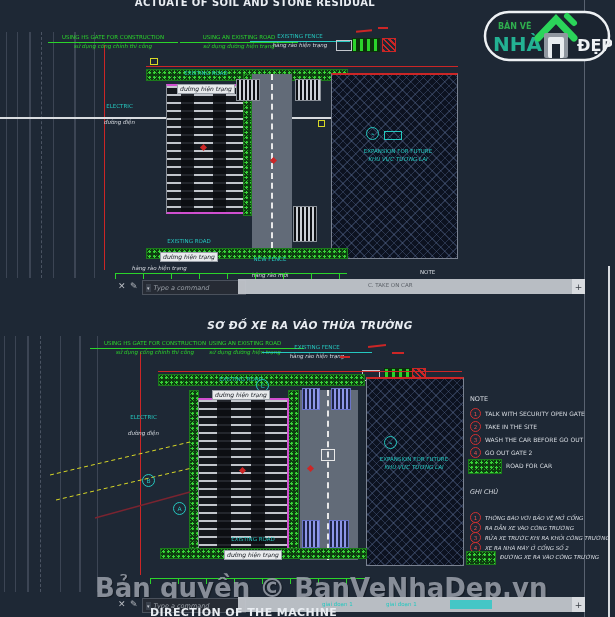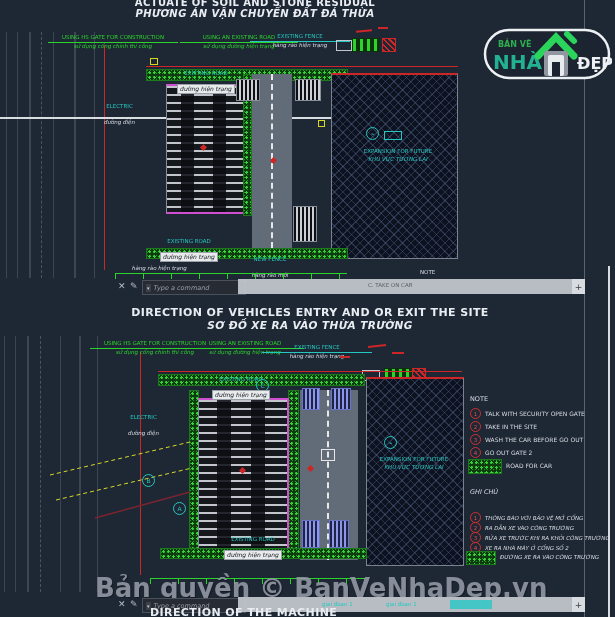--- a/index.html
+++ b/index.html
@@ -69,23 +69,22 @@
 </style>
 </head>
 <body>
 
 <div id="stage" style="--background: #1e2835; --green: #2bd42b; --teal: #25c8c0; --magenta: #d04fd0; --red: #cc2626; --yellow: #d8d826; --gray_band: #c1c5cb; --watermark: #969ca6;">
 
   <div class="abs" style="left:584px;top:0;width:1px;height:617px;background:#596270;"></div>
   <div class="abs whline" style="left:608px;top:266px;width:2px;height:351px;"></div>
 
   <div class="abs ctr title nw" style="left:115px;top:-3px;width:280px;font-size:10px;">ACTUATE OF SOIL AND STONE RESIDUAL</div>
-  <div class="abs ctr title it nw" style="left:115px;top:8px;width:280px;font-size:10px;">PHƯƠNG ÁN VẬN CHUYỂN ĐẤT ĐÁ THỪA</div>
-
-  <div class="abs" style="left:482px;top:24px;width:130px;height:60px;">
+
+  <div class="abs" style="left:482px;top:6px;width:130px;height:60px;">
     <svg width="130" height="60" viewBox="0 0 130 60">
       <rect x="3" y="6" width="124" height="48" rx="24" fill="#1b2430" stroke="#eef1f4" stroke-width="2.5"></rect>
       <text x="16" y="23" font-size="8" font-weight="bold" fill="#2fae4e">BẢN VẼ</text>
       <text x="11" y="45" font-size="20" font-weight="bold" fill="#23b193">NHÀ</text>
       <polyline points="56,32 74,13 92,32" fill="none" stroke="#2bd45a" stroke-width="7" stroke-linecap="round"></polyline>
       <line x1="85" y1="10" x2="92" y2="17" stroke="#2bd45a" stroke-width="6" stroke-linecap="round"></line>
       <rect x="62" y="27" width="24" height="25" rx="2" fill="#9097a0"></rect>
       <rect x="66" y="31" width="16" height="21" rx="2" fill="#e8ecef"></rect>
       <rect x="70" y="38" width="8" height="14" fill="#1b2430"></rect>
       <text x="95" y="45" font-size="16" font-weight="bold" fill="#eef1f4">ĐẸP</text>
@@ -173,21 +172,20 @@
   <div class="abs cmdrow-x" style="left:118px;top:281px;">✕</div>
   <div class="abs cmdrow-x" style="left:130px;top:281px;">✎</div>
   <div class="abs cmdbox" style="left:142px;top:280px;width:96px;">
     <span class="cmdicon">▾</span>
     <span>Type a command</span>
   </div>
   <div class="abs band" style="left:238px;top:279px;width:334px;"></div>
   <div class="abs nw" style="left:368px;top:282px;font-size:5.5px;color:#5a5f66;z-index:2;">C. TAKE ON CAR</div>
   <div class="abs plustile" style="left:572px;top:279px;">+</div>
 
-  <div class="abs ctr title nw" style="left:115px;top:306px;width:390px;font-size:11px;">DIRECTION OF VEHICLES ENTRY AND OR EXIT THE SITE</div>
   <div class="abs ctr title it nw" style="left:115px;top:319px;width:390px;font-size:10.5px;">SƠ ĐỒ XE RA VÀO THỪA TRƯỜNG</div>
 
   <div class="abs roadline" style="left:4px;top:336px;height:256px;"></div>
   <div class="abs roadline" style="left:15px;top:336px;height:256px;"></div>
   <div class="abs roadline" style="left:27px;top:336px;height:256px;width:2px;"></div>
   <div class="abs dashv" style="left:40px;top:336px;height:256px;"></div>
   <div class="abs roadline" style="left:60px;top:336px;height:256px;"></div>
   <div class="abs roadline" style="left:79px;top:336px;height:256px;width:2px;"></div>
   <div class="abs roadline" style="left:97px;top:336px;height:256px;"></div>
   <div class="abs redline" style="left:140px;top:352px;width:1px;height:223px;"></div>

